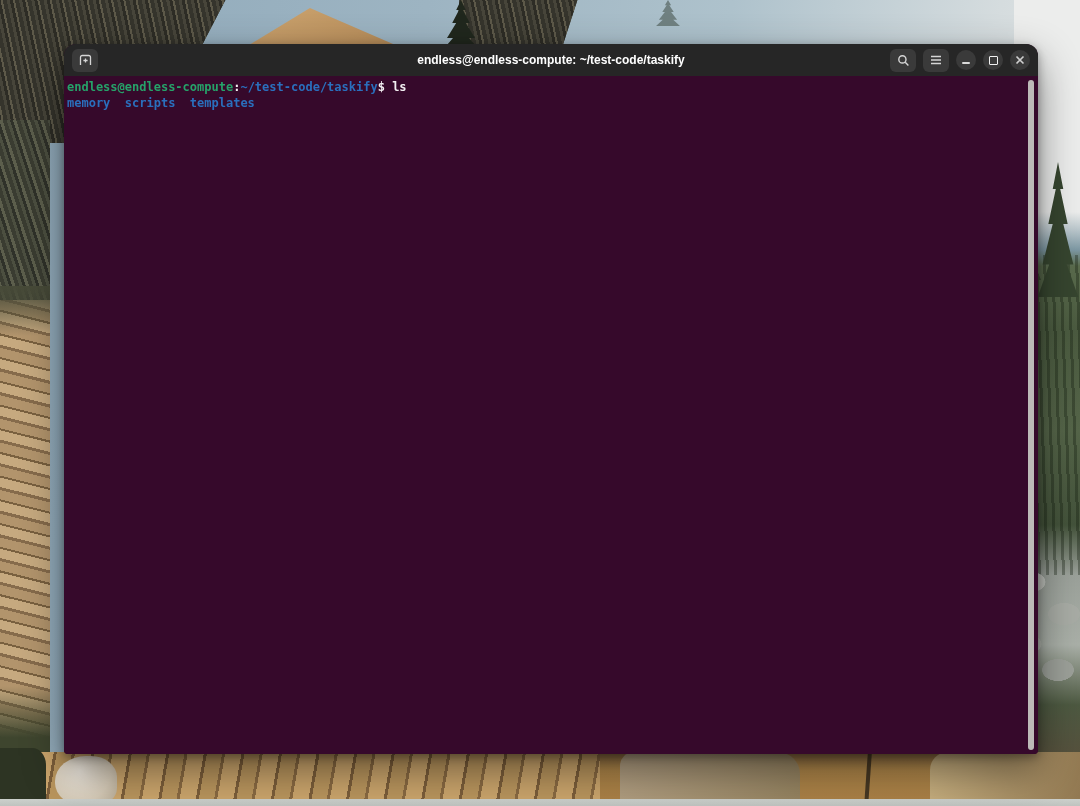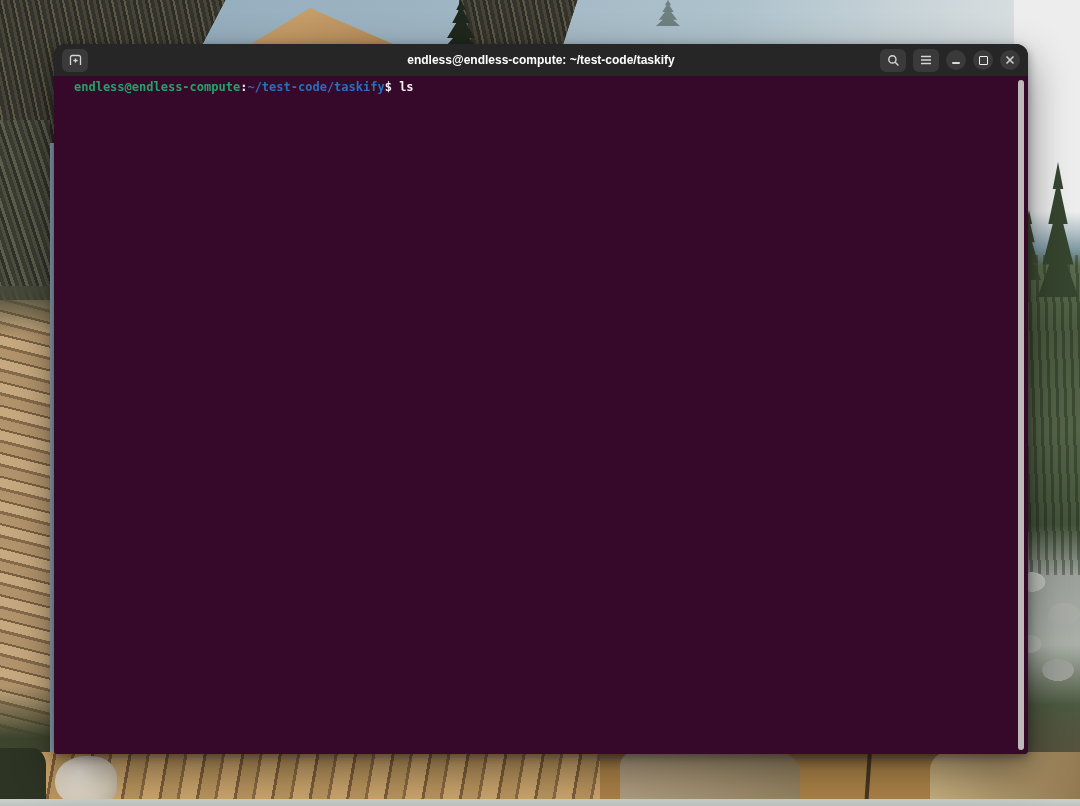--- a/index.html
+++ b/index.html
@@ -59,40 +59,40 @@
     background:linear-gradient(100deg,#c8b080 0%,#917851 100%);border-radius:18px 0 0 0;}
   .wp-stick{left:866px;top:752px;width:4px;height:54px;background:#473823;transform:rotate(4deg);}
   .wp-white-thing{left:55px;top:756px;width:62px;height:50px;
     background:radial-gradient(circle at 40% 30%,#f0eae0 0%,#d6cbb8 60%,#b1a48d 100%);
     border-radius:50% 42% 36% 46%;}
   .wp-dark-bl{left:0;top:748px;width:46px;height:58px;background:#2d3423;border-radius:0 30% 0 0;}
   .wp-ground-line{left:0;top:799px;width:1080px;height:7px;
     background:linear-gradient(to bottom,#ccd0cc,#bfc3bf);}
 
   
-  .window{position:absolute;left:54px;top:44px;width:974px;height:710px;
+  .window{position:absolute;left:64px;top:44px;width:974px;height:710px;
     border-radius:12px 12px 4px 4px;
     box-shadow:0 16px 42px rgba(0,0,0,.45),0 3px 10px rgba(0,0,0,.35);
     background:var(--term-bg,#36092b);z-index:10;}
   .titlebar{position:relative;height:32px;background:#262626;border-radius:12px 12px 0 0;
     display:flex;align-items:center;padding:0 8px;box-sizing:border-box;}
   .title{position:absolute;left:50%;top:50%;transform:translate(-50%,-50%);
     color:#ffffff;font-size:12px;font-weight:bold;white-space:nowrap;}
   .btn-square{width:26px;height:23px;border-radius:6px;background:#3a3a3a;border:none;
     display:flex;align-items:center;justify-content:center;padding:0;cursor:pointer;}
   .btn-circle{width:20px;height:20px;border-radius:50%;background:#3a3a3a;border:none;
     display:flex;align-items:center;justify-content:center;padding:0;cursor:pointer;}
   .controls{margin-left:auto;display:flex;align-items:center;gap:7px;}
   .controls .btn-circle:first-of-type{margin-left:10px;}
   .glyph-min{width:8px;height:2px;background:#d9d9d9;margin-top:5px;border-radius:1px;}
   .glyph-max{width:7px;height:7px;border:1.5px solid #f0f0f0;border-radius:1px;}
 
   .terminal{position:absolute;top:32px;left:0;right:0;bottom:0;
     background:var(--term-bg,#36092b);border-radius:0 0 4px 4px;
-    padding:4px 0 0 20px;box-sizing:border-box;overflow:hidden;
+    padding:4px 0 0 3px;box-sizing:border-box;overflow:hidden;
     font-family:"DejaVu Sans Mono",monospace;font-size:12px;font-weight:bold;line-height:15.5px;}
   .term-line{white-space:pre;}
   .seg-green{color:var(--term-green,#26a269);}
   .seg-blue{color:var(--term-blue,#2a6fbd);}
   .seg-white{color:var(--term-white,#f2eff1);}
   .cursor{display:inline-block;width:7px;height:13px;background:var(--term-cursor,#f2eff1);
     vertical-align:-2px;margin-left:0;}
   .scrollbar{position:absolute;right:4px;top:36px;bottom:4px;width:6px;border-radius:3px;
     background:#bdbab8;}
 </style>
@@ -163,17 +163,18 @@
             <svg width="10" height="10" viewBox="0 0 10 10">
               <path d="M1.5 1.5 L8.5 8.5 M8.5 1.5 L1.5 8.5" stroke="#cfcfcf" stroke-width="1.6"></path>
             </svg>
           </span>
         </button>
       </div>
     </div>
     <div class="terminal">
       <div>
           <div class="term-line"><span class="seg-green">endless@endless-compute</span><span class="seg-white">:</span><span class="seg-blue">~/test-code/taskify</span><span class="seg-white">$ </span><span class="seg-white">ls</span></div>
+          <div class="term-line"><span class="seg-blue">memory  scripts  templates</span></div>
         </div>
     </div>
     <div class="scrollbar"></div>
   </div>
 </div>
 
 </body></html>

